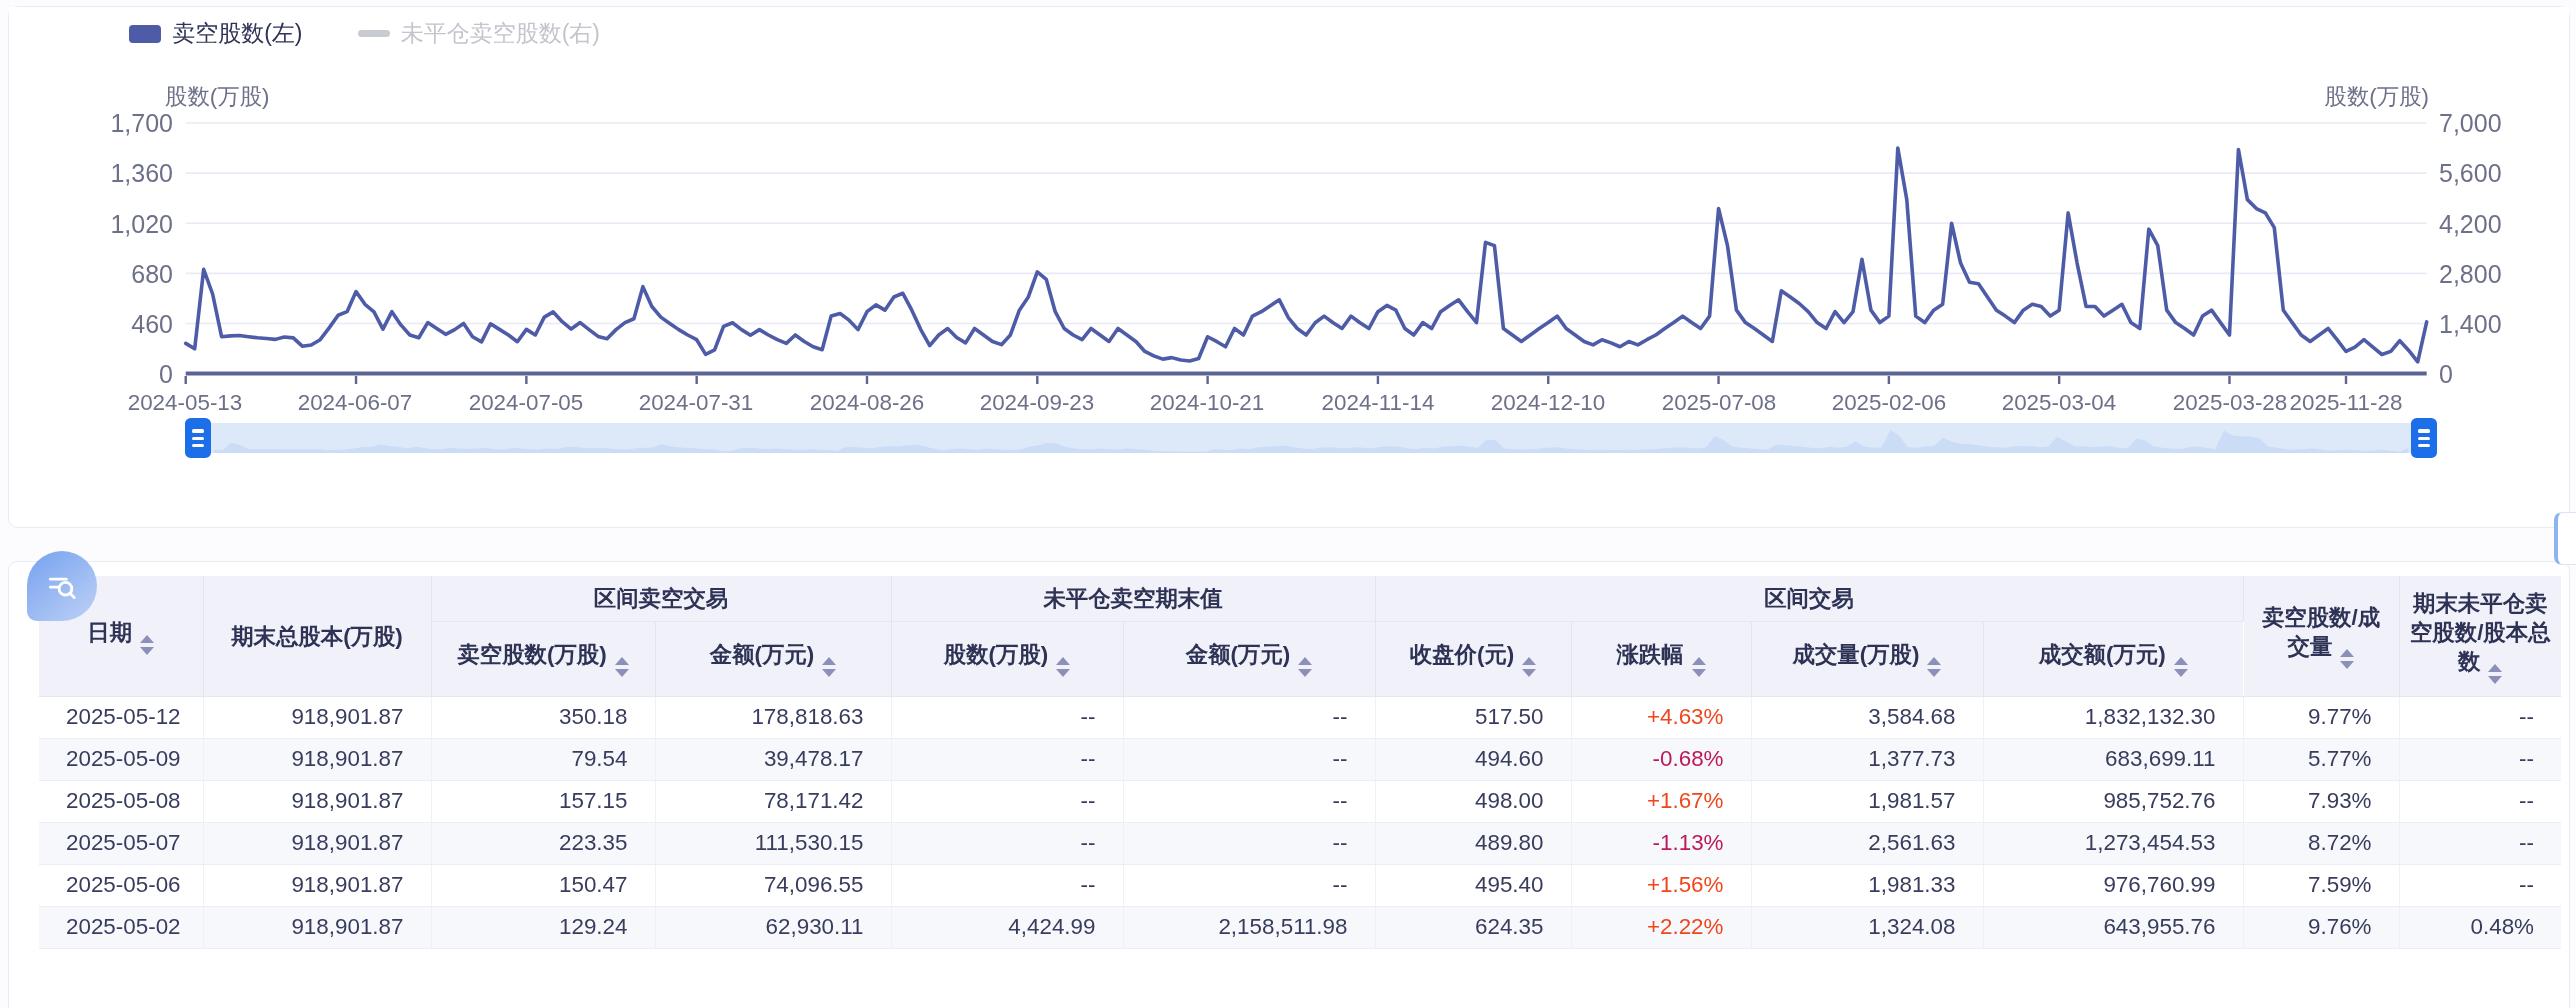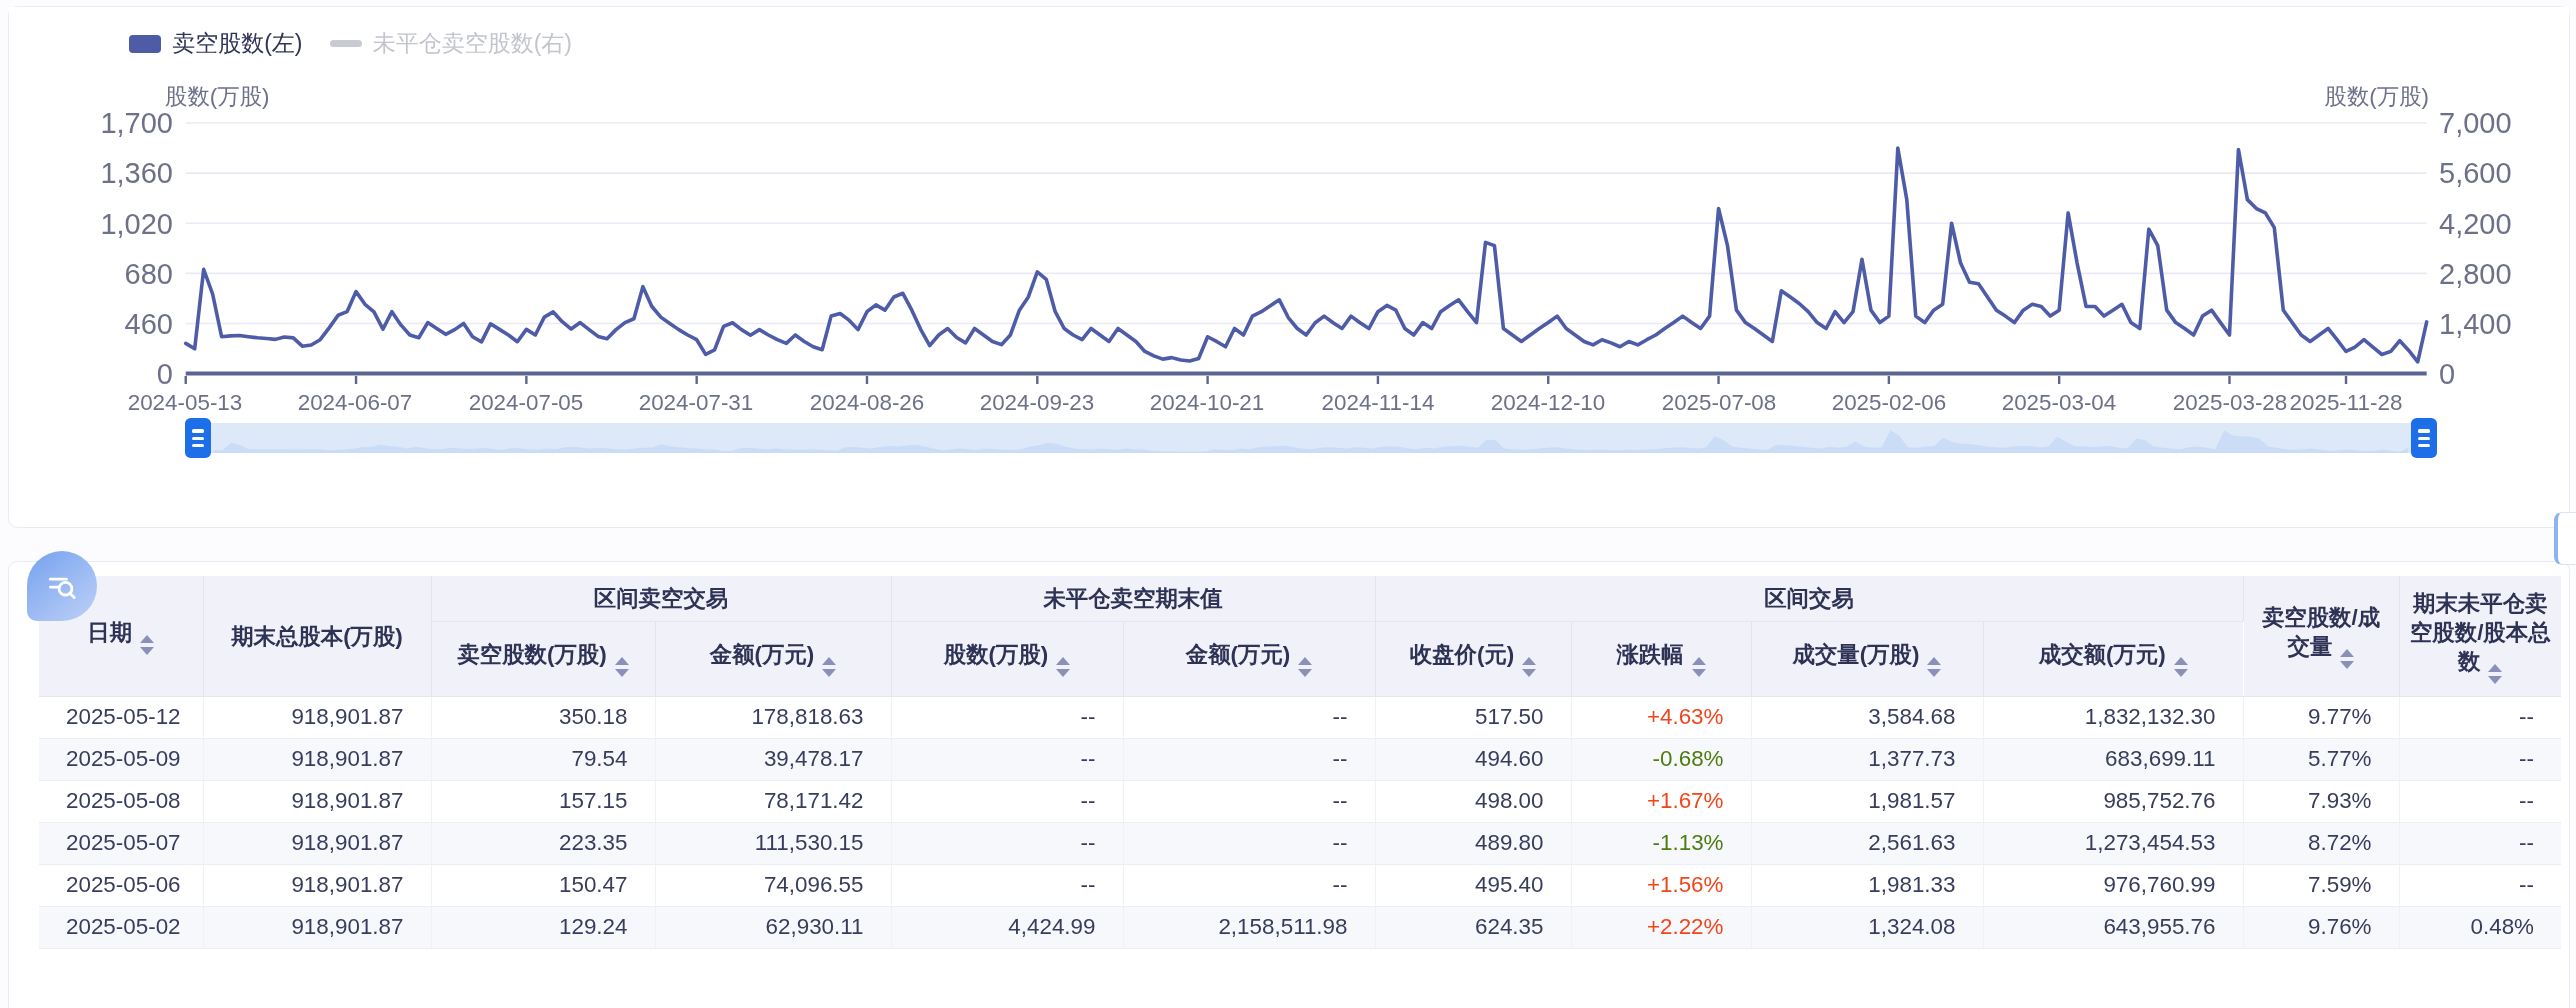--- a/index.html
+++ b/index.html
@@ -10,31 +10,31 @@
   }
   .panel{position:absolute;left:8px;width:2560px;border:0.8px solid #e9ebf4;border-radius:9.6px;background:#fff;}
   .panel-hd{
     height:50px;background:#ecedf7;border-radius:8.8px 8.8px 0 0;
     display:flex;align-items:center;padding-left:24px;
     font-size:24px;font-weight:700;color:#1e2347;
   }
   
   .chart-panel{top:6.4px;height:520px;}
   .chart-bd{position:relative;height:469px;background:#fff;border-radius:0 0 8.8px 8.8px;}
-  .legend{position:absolute;left:120px;top:21px;display:flex;align-items:flex-start;gap:27px;}
+  .legend{position:absolute;left:120px;top:11px;display:flex;align-items:flex-start;gap:55px;}
   .legend-item{display:flex;align-items:center;gap:11.2px;cursor:pointer;}
   .sw1{width:32px;height:18.4px;border-radius:4px;background:#4e5ca8;}
   .sw2{width:32px;height:7.2px;border-radius:4px;background:#c9cbd2;}
   .legend-item span.lbl{font-size:23px;color:#2f3355;}
   .legend-item.off span.lbl{color:#c3c5cd;}
   .axis-name{position:absolute;top:74px;font-size:22.4px;color:#6d7089;}
   .axis-name.left{left:156px;}
   .axis-name.right{right:140px;text-align:right;}
   #chartSvg{position:absolute;left:0;top:0;}
-  .ytick{position:absolute;font-size:29px;color:#6d7089;line-height:26px;}
+  .ytick{position:absolute;font-size:25px;color:#6d7089;line-height:26px;}
   .ytick.l{width:120px;text-align:right;left:44px;}
   .ytick.r{left:2430px;text-align:left;width:120px;}
   .xtick{position:absolute;top:383px;width:192px;text-align:center;font-size:22.4px;color:#6d7089;}
   
   .datazoom{position:absolute;left:176px;top:410px;width:2252px;height:42px;}
   .dz-track{position:absolute;left:13px;right:13px;top:5.6px;height:30px;background:#dde9f9;overflow:hidden;}
   .dz-track svg{position:absolute;left:0;top:0;}
   .dz-handle{position:absolute;top:0.8px;width:26px;height:40px;background:#1d6ee9;border-radius:5.6px;
     display:flex;flex-direction:column;align-items:center;justify-content:center;gap:4px;cursor:ew-resize;}
   .dz-handle i{display:block;width:12px;height:3.2px;background:#fff;border-radius:1.6px;}
@@ -55,21 +55,21 @@
   thead th:last-child{border-right:none;}
   tbody td{
     height:42px;font-size:22.4px;color:#383d5e;
     border-bottom:0.8px solid #eceef5;border-right:0.8px solid #f0f1f7;
     text-align:right;padding:0 27px 0 8px;white-space:nowrap;
   }
   tbody td:first-child{text-align:right;padding-left:27px;}
   tbody td:last-child{border-right:none;}
   tbody tr:nth-child(even){background:#f7f8fb;}
   td.up{color:#f0461c;}
-  td.down{color:#4d7c0f;}
+  td.down{color:#be185d;}
   .sort{display:inline-flex;flex-direction:column;gap:4px;margin-left:8px;vertical-align:-3.2px;}
   .sort b{width:0;height:0;border-left:7.2px solid transparent;border-right:7.2px solid transparent;}
   .sort b.u{border-bottom:8.8px solid #8b90b8;}
   .sort b.d{border-top:8.8px solid #8b90b8;}
   .filter-badge{
     position:absolute;left:17.6px;top:-11.2px;width:70px;height:70px;z-index:5;
     background:linear-gradient(140deg,#79a4ef 5%,#b9cdf6 92%);
     border-radius:50% 50% 50% 14%;
     display:flex;align-items:center;justify-content:center;cursor:pointer;
   }

